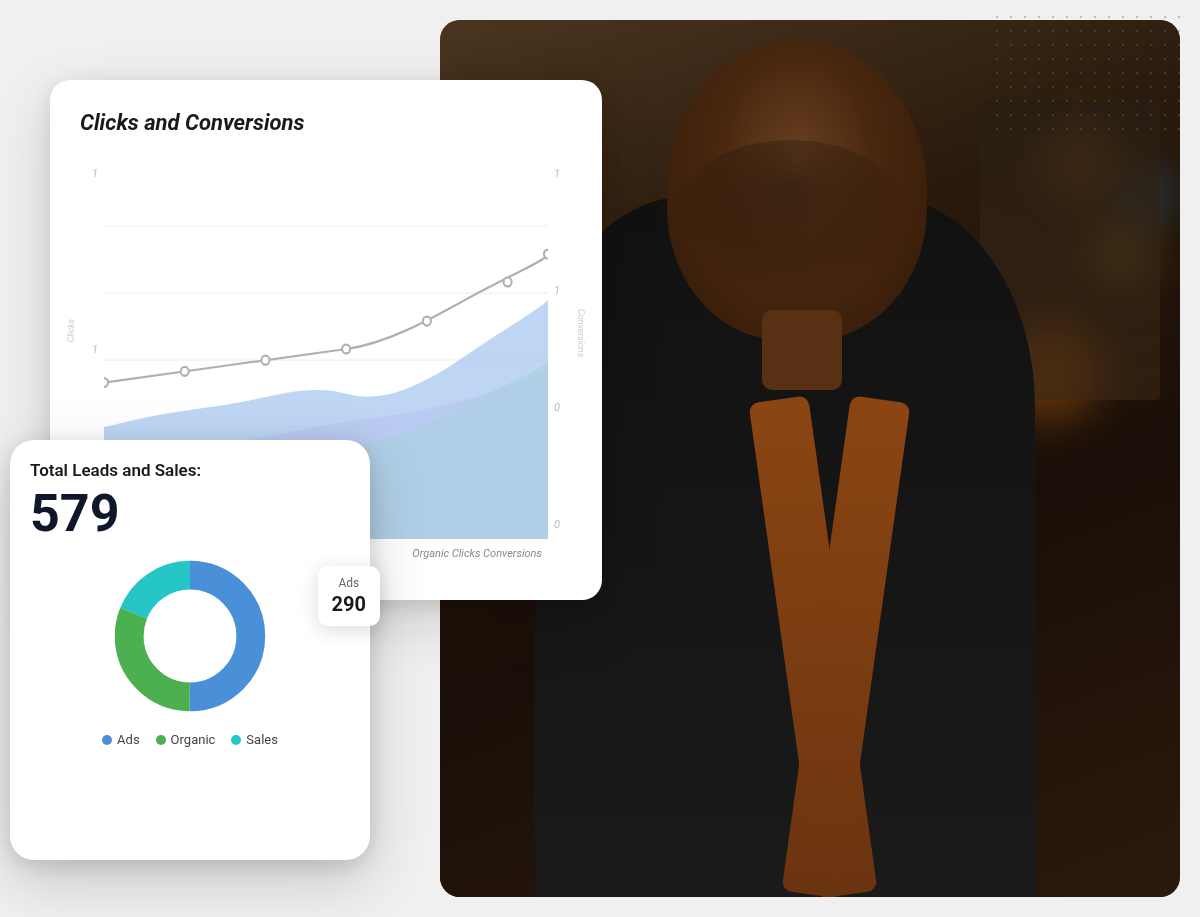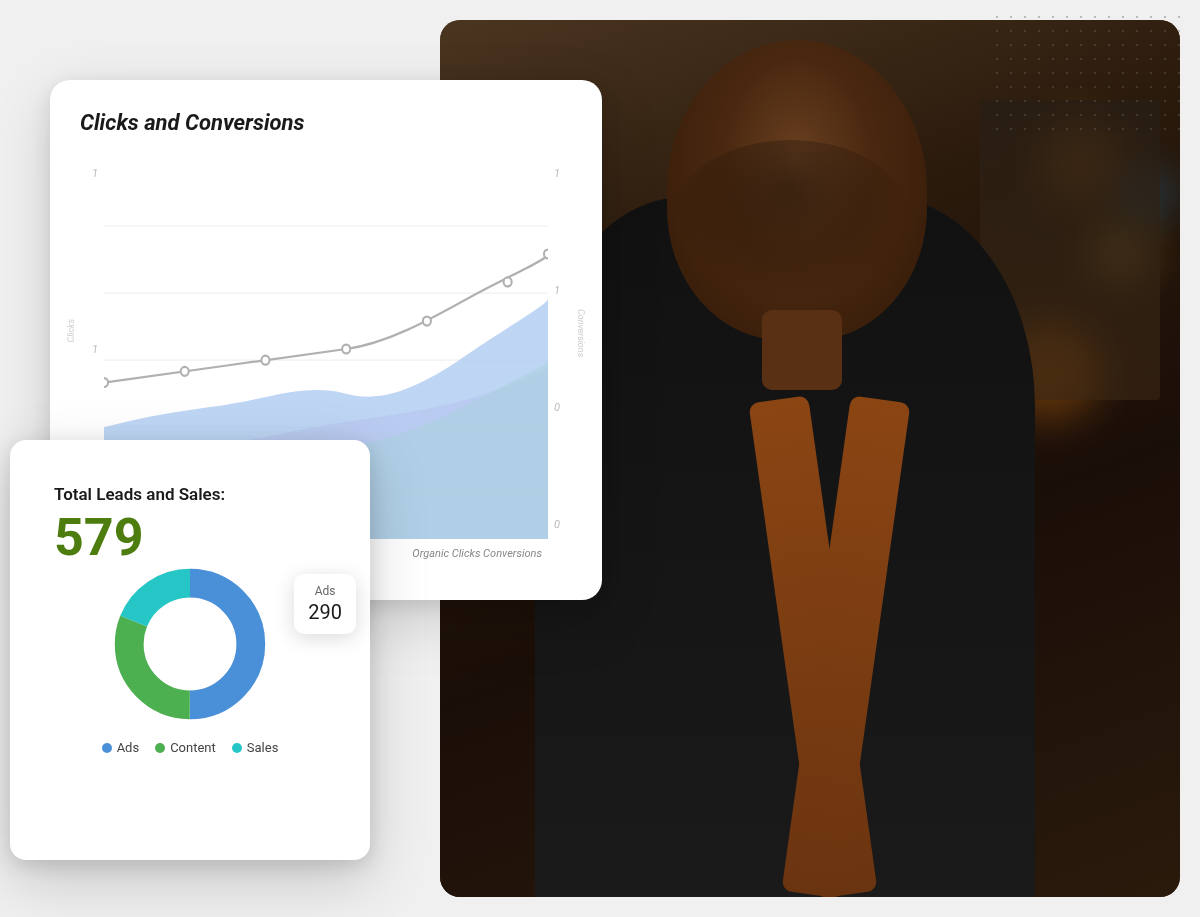--- a/index.html
+++ b/index.html
@@ -82,37 +82,38 @@
     }
 
     
     .card-leads {
       position: absolute;
       top: 440px;
       left: 10px;
       width: 360px;
       height: 420px;
       background: white;
-      border-radius: 16px;
+      border-radius: 24px;
       box-shadow: 0 20px 60px rgba(0,0,0,0.18), 0 5px 20px rgba(0,0,0,0.12);
-      padding: 44px;
+      padding: 20px;
       z-index: 20;
     }
 
     .leads-title {
       font-size: 17px;
       font-weight: 600;
       color: #1a1a1a;
       margin-bottom: 8px;
     }
 
     .leads-number {
       font-size: 52px;
       font-weight: 700;
-      color: #4d7c0f;
+      color: #0f172a;
+      margin-bottom: 16px;
       line-height: 1;
     }
 
     
     .donut-container {
       position: relative;
       width: 160px;
       height: 160px;
       margin: 0 auto 16px;
     }
@@ -139,21 +140,21 @@
 
     .tooltip-label {
       color: #666;
       font-size: 12px;
       margin-bottom: 2px;
     }
 
     .tooltip-value {
       color: #1a1a1a;
       font-size: 20px;
-      font-weight: 400;
+      font-weight: 700;
     }
 
     
     .legend {
       display: flex;
       gap: 16px;
       justify-content: center;
       flex-wrap: wrap;
     }
 
@@ -294,20 +295,20 @@
     </div>
   </div>
 
   <div class="legend">
     <div class="legend-item">
       <div class="legend-dot" style="background:#4A90D9;"></div>
       <span>Ads</span>
     </div>
     <div class="legend-item">
       <div class="legend-dot" style="background:#4CAF50;"></div>
-      <span>Content</span>
+      <span>Organic</span>
     </div>
     <div class="legend-item">
       <div class="legend-dot" style="background:#26C6C6;"></div>
       <span>Sales</span>
     </div>
   </div>
 </div>
 
 </body></html>

